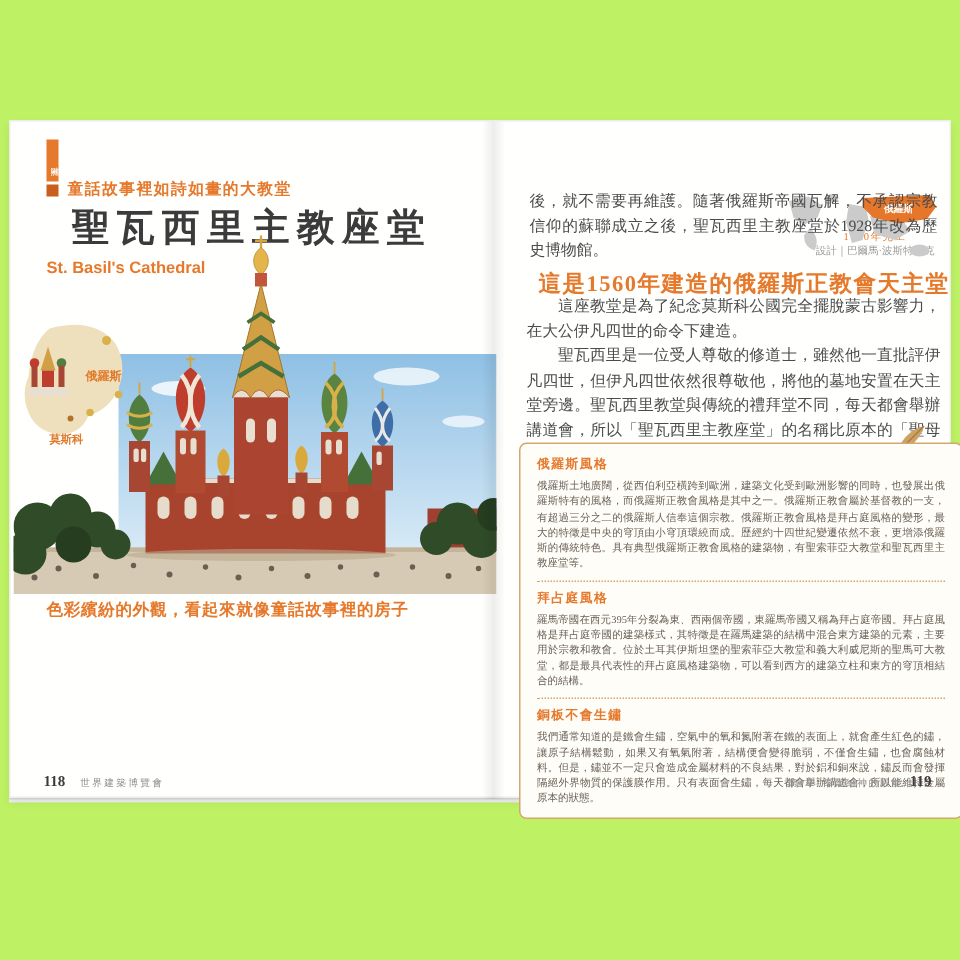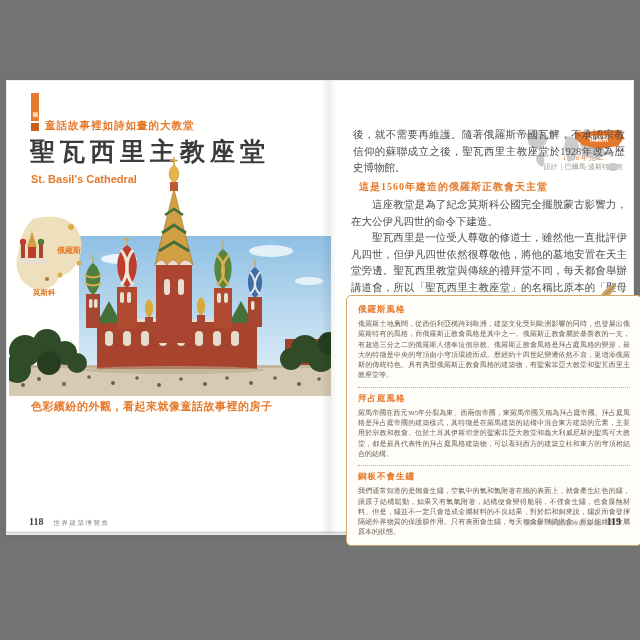--- a/index.html
+++ b/index.html
@@ -1,32 +1,32 @@
 <!DOCTYPE html>
 <html><head>
 <meta charset="utf-8">
 <style>
   * { margin:0; padding:0; box-sizing:border-box; }
   html,body { width:640px; height:640px; background:#fdfdfd; overflow:hidden;
     font-family:"Liberation Serif", serif; }
-  #canvas { position:relative; width:640px; height:640px; background:#737373; }
+  #canvas { position:relative; width:640px; height:640px; background:#bef264; }
   .spread { position:absolute; left:6px; top:80px; width:628px; height:452px;
     background:#fffffe; border:1px solid #ececec;
     box-shadow:0 3px 6px rgba(0,0,0,0.08), 0 1px 0 #dcdcdc, 0 3px 0 #f0f0f0; }
   .gutter { position:absolute; left:314px; top:0; width:16px; height:452px;
     background:linear-gradient(90deg, rgba(0,0,0,0) 0%, rgba(0,0,0,0.07) 50%, rgba(0,0,0,0) 100%); }
 
   
   .ribbon { position:absolute; left:24px; top:12px; width:8px; height:28px;
     background:#e5792c; color:#fff; font-size:5.5px; line-height:7px;
     writing-mode:vertical-rl; text-align:center; font-family:"Liberation Sans",sans-serif; }
   .ribbon-square { position:absolute; left:24px; top:42px; width:8px; height:8px; background:#c8601c; }
   .tagline { position:absolute; left:38px; top:38px; color:#e5792c; font-size:10.5px;
     font-weight:bold; letter-spacing:1px; }
-  .main-title { position:absolute; left:23px; top:54px; color:#3b3b3b; font-size:25px;
+  .main-title { position:absolute; left:41px; top:54px; color:#3b3b3b; font-size:25px;
     font-weight:bold; letter-spacing:5px; }
   .subtitle { position:absolute; left:24px; top:92px; color:#e5792c; font-size:11px;
     font-weight:bold; font-family:"Liberation Sans",sans-serif; }
   .credits { position:absolute; right:10px; top:73px; text-align:center; line-height:9px; }
   .credit-year { color:#e5792c; font-size:7px; letter-spacing:1px; }
   .credit-designer { color:#9a9a9a; font-size:7px; }
   .worldmap { position:absolute; right:8px; top:46px; }
   .photo { position:absolute; left:2px; top:70px; }
   .insetmap { position:absolute; left:6px; top:132px; }
   .sec-heading-left { position:absolute; left:24px; top:318px; color:#e5792c;
@@ -35,21 +35,21 @@
     font-size:10.5px; line-height:16.5px; text-align:justify; }
   .body-left p { text-indent:2em; }
   .footer-left { position:absolute; left:22px; top:430px; }
   .pagenum { font-size:10px; font-weight:bold; color:#3c3c3c; }
   .book-name { font-size:6.5px; color:#8d8d8d; letter-spacing:1.5px; margin-left:6px; }
 
   
   .para-top { position:absolute; left:346px; top:46px; width:272px; color:#4c4c4c;
     font-size:10.5px; line-height:16.5px; text-align:justify; }
   .sec-heading-right { position:absolute; left:352px; top:99px; color:#e5792c;
-    font-size:10px; font-weight:bold; letter-spacing:1px; }
+    font-size:15px; font-weight:bold; letter-spacing:1px; }
   .body-right { position:absolute; left:344px; top:116px; width:276px; color:#4c4c4c;
     font-size:10.5px; line-height:16.5px; text-align:justify; }
   .body-right p { text-indent:2em; }
   .infobox { position:absolute; left:339px; top:214px; width:296px;
     background:#fffdf8; border:1px solid #d4a76e; border-radius:5px; padding:8px 11px 7px; }
   .infobox h4 { color:#e5792c; font-size:8.5px; letter-spacing:1px; margin-bottom:3px; }
   .infobox p { color:#6a6156; font-size:7px; line-height:10.3px; text-align:justify; }
   .box-sep { border:0; border-top:1px dotted #cfa86a; margin:6px 0 5px; }
   .quill { position:absolute; left:588px; top:201px; }
   .footer-right { position:absolute; right:12px; top:430px; text-align:right; }

